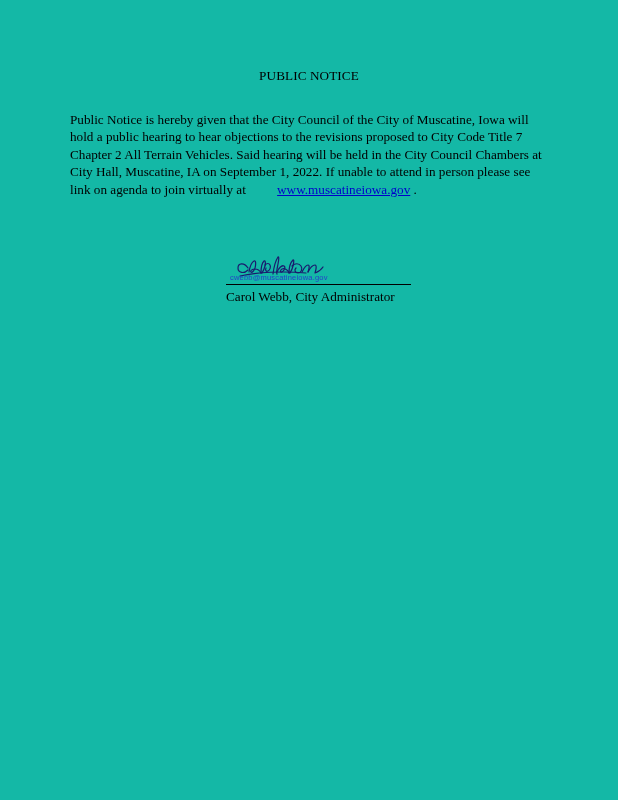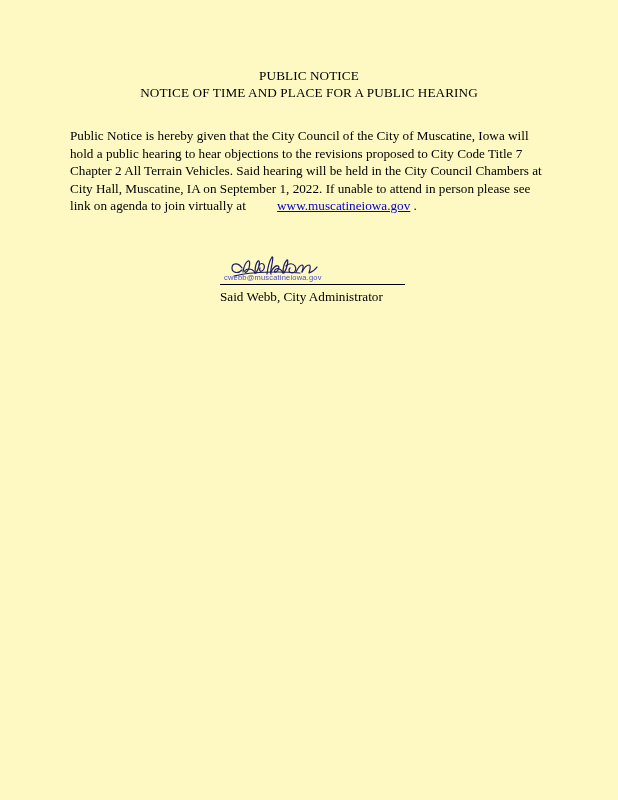--- a/index.html
+++ b/index.html
@@ -11,21 +11,21 @@
     height: 800px;
     background: #ffffff;
     font-family: "Liberation Serif", serif;
     color: #000000;
     overflow: hidden;
   }
   .page {
     position: relative;
     width: 618px;
     height: 800px;
-    background: #fef9c3;
+    background: #14b8a6;
     box-sizing: border-box;
   }
   .doc-body {
     position: absolute;
     left: 70px;
     top: 68px;
     width: 478px;
   }
   .title-block {
     text-align: center;
@@ -43,21 +43,21 @@
     line-height: 17.5px;
     text-align: left;
   }
   .para .link {
     color: #0000cc;
     text-decoration: underline;
     margin-left: 28px;
   }
   .signature-block {
     position: absolute;
-    left: 220px;
+    left: 226px;
     top: 252px;
     width: 260px;
   }
   .sig-svg {
     display: block;
     margin-left: 6px;
   }
   .sig-email {
     position: absolute;
     left: 4px;
@@ -87,21 +87,20 @@
 </style>
 </head>
 <body>
 
 <div class="page">
 
   <div class="doc-body">
 
     <div class="title-block">
       <span class="title-line">PUBLIC NOTICE</span>
-      <span class="title-line">NOTICE OF TIME AND PLACE FOR A PUBLIC HEARING</span>
     </div>
 
     <p class="para"><span>Public Notice is hereby given that the City Council of the City of Muscatine, Iowa will hold a public hearing to hear objections to the revisions proposed to City Code Title 7 Chapter 2 All Terrain Vehicles.  Said hearing will be held in the City Council Chambers at City Hall, Muscatine, IA on September 1, 2022. If unable to attend in person please see link on agenda to join virtually at </span><a class="link" href="#">www.muscatineiowa.gov</a><span> .</span></p>
 
   </div>
 
   <div class="signature-block">
 
     <svg class="sig-svg" width="120" height="30" viewBox="0 0 120 30">
       <g fill="none" stroke="#1a1a6e" stroke-width="1.2" stroke-linecap="round" stroke-linejoin="round">
@@ -114,16 +113,16 @@
         <path d="M57 21 C57 15, 59 10, 61 8 C62 7, 62 10, 61 14 C60 18, 58 21, 58 21"></path>
         <path d="M60 14 C63 11, 67 11, 69 14 C71 17, 69 21, 66 21 C63 21, 62 18, 64 16"></path>
         <path d="M70 20 C72 16, 74 13, 76 13 C78 13, 77 17, 76 20"></path>
         <path d="M76 20 C78 16, 80 13, 83 13 C85 13, 84 18, 83 21 C86 20, 89 18, 91 15"></path>
         <path d="M8 24 C24 20, 52 19, 74 21"></path>
       </g>
     </svg>
 
     <div class="sig-email">cwebb@muscatineiowa.gov</div>
     <div class="sig-rule"></div>
-    <div class="sig-name">Said Webb, City Administrator</div>
+    <div class="sig-name">Carol Webb, City Administrator</div>
   </div>
 
 </div>
 
 </body></html>

